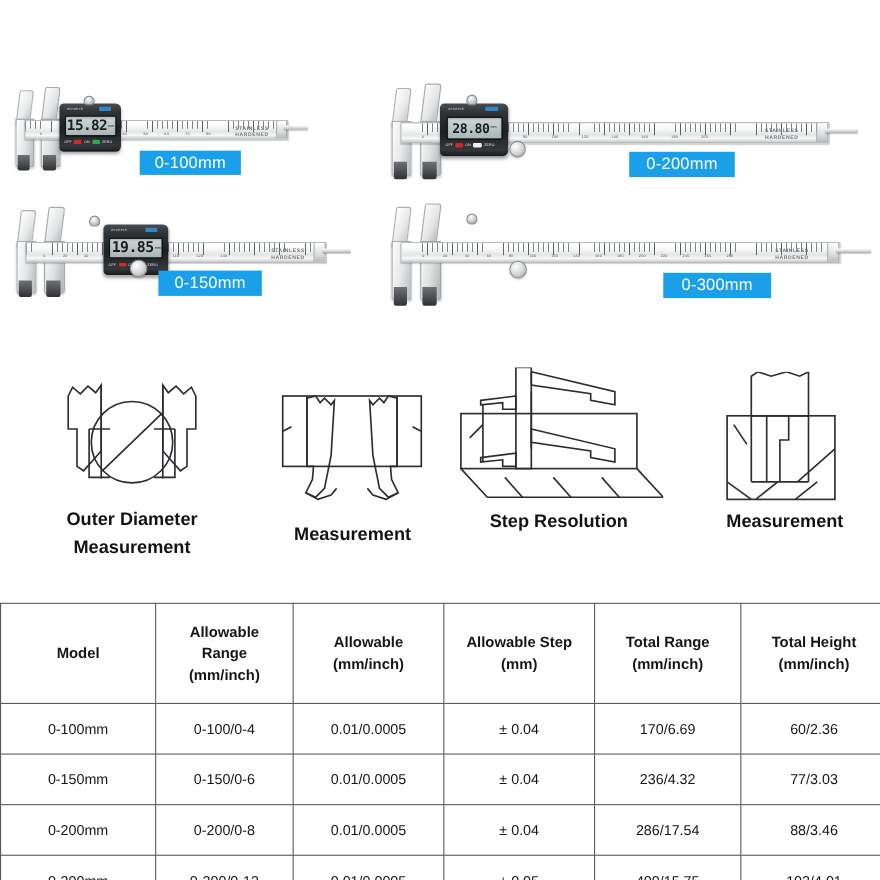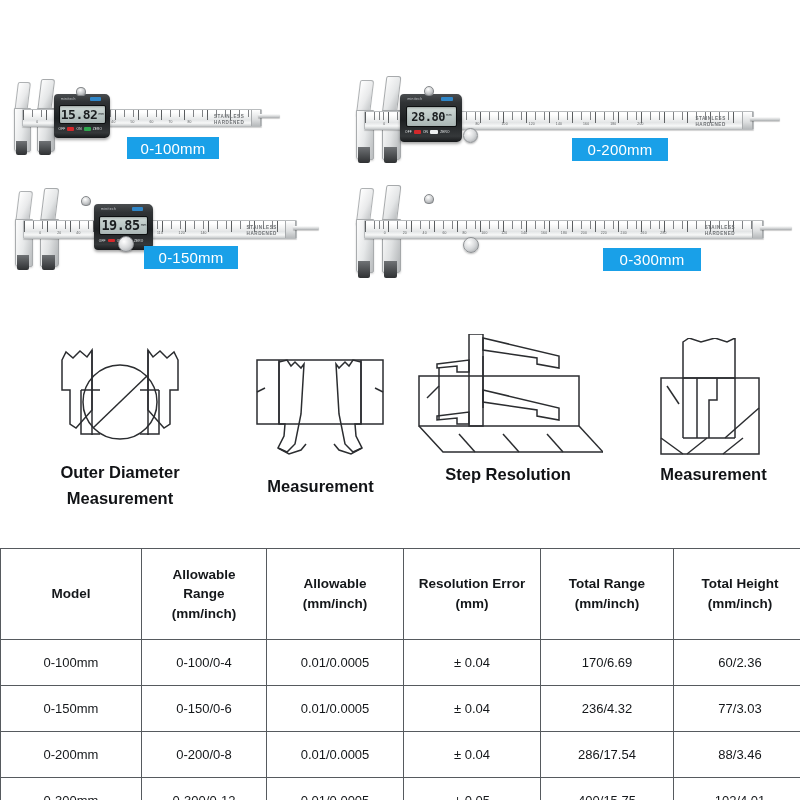--- a/index.html
+++ b/index.html
@@ -519,21 +519,21 @@
         <th class="colw1">
           <div>Allowable</div>
           <div>Range</div>
           <div>(mm/inch)</div>
         </th>
         <th class="colw2">
           <div>Allowable</div>
           <div>(mm/inch)</div>
         </th>
         <th class="colw3">
-          <div>Resolution Error</div>
+          <div>Allowable Step</div>
           <div>(mm)</div>
         </th>
         <th class="colw4">
           <div>Total Range</div>
           <div>(mm/inch)</div>
         </th>
         <th class="colw5">
           <div>Total Height</div>
           <div>(mm/inch)</div>
         </th>

